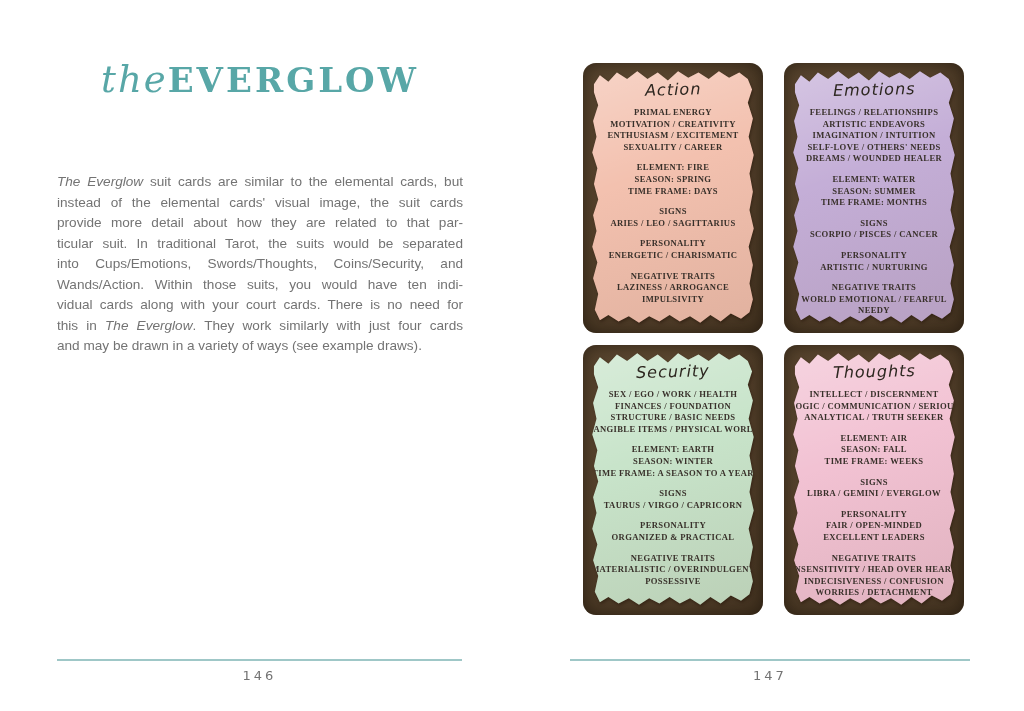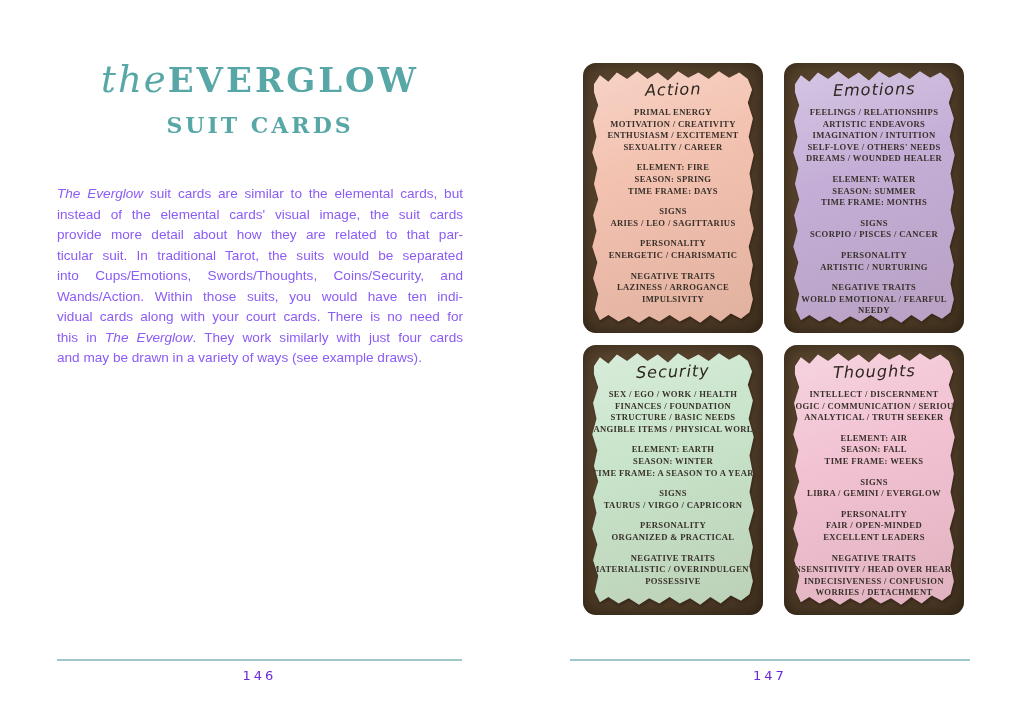--- a/index.html
+++ b/index.html
@@ -25,31 +25,31 @@
   }
   .t-main{
     font-family:"DejaVu Serif",serif;font-weight:700;
     font-size:34px;letter-spacing:3px;
   }
   .t-sub{
     font-family:"DejaVu Serif",serif;font-weight:600;
     font-size:22px;letter-spacing:3px;margin-top:7px;line-height:26px;
   }
   .body-text{
-    position:absolute;left:57px;top:184px;width:406px;
-    font-size:13.6px;line-height:20.5px;color:#8b5cf6;
+    position:absolute;left:57px;top:172px;width:406px;
+    font-size:13.6px;line-height:20.5px;color:#737373;
   }
   .body-line{text-align:justify;text-align-last:justify;}
   .body-line.last{text-align-last:left;}
   .body-line em{font-style:italic;}
 
   .footer{position:absolute;top:659px;text-align:center;}
   .footer .rule{height:1.5px;background:#9fc7c7;}
   .footer .pagenum{
-    margin-top:7px;font-size:13px;letter-spacing:3px;color:#6d28d9;
+    margin-top:7px;font-size:13px;letter-spacing:3px;color:#737373;
     font-family:"DejaVu Sans",sans-serif;
   }
   .footer-left{left:57px;width:405px;}
   .footer-right{left:570px;width:400px;}
 
   
   .cards-grid{
     position:absolute;left:583px;top:63px;
     display:grid;
     grid-template-columns:180px 180px;
@@ -98,21 +98,20 @@
 </head>
 <body>
 
 <div class="spread">
 
   <section class="page page-left">
     <header class="title-block">
       <h1 class="title-line" style="margin:0;font-weight:normal;">
         <span class="t-script">the</span><span class="t-main">EVERGLOW</span>
       </h1>
-      <div class="t-sub">SUIT CARDS</div>
     </header>
 
     <div class="body-text" id="paragraph">
         <div class="body-line"><em>The Everglow</em> suit cards are similar to the elemental cards, but</div>
         <div class="body-line">instead of the elemental cards' visual image, the suit cards</div>
         <div class="body-line">provide more detail about how they are related to that par-</div>
         <div class="body-line">ticular suit. In traditional Tarot, the suits would be separated</div>
         <div class="body-line">into Cups/Emotions, Swords/Thoughts, Coins/Security, and</div>
         <div class="body-line">Wands/Action. Within those suits, you would have ten indi-</div>
         <div class="body-line">vidual cards along with your court cards. There is no need for</div>

